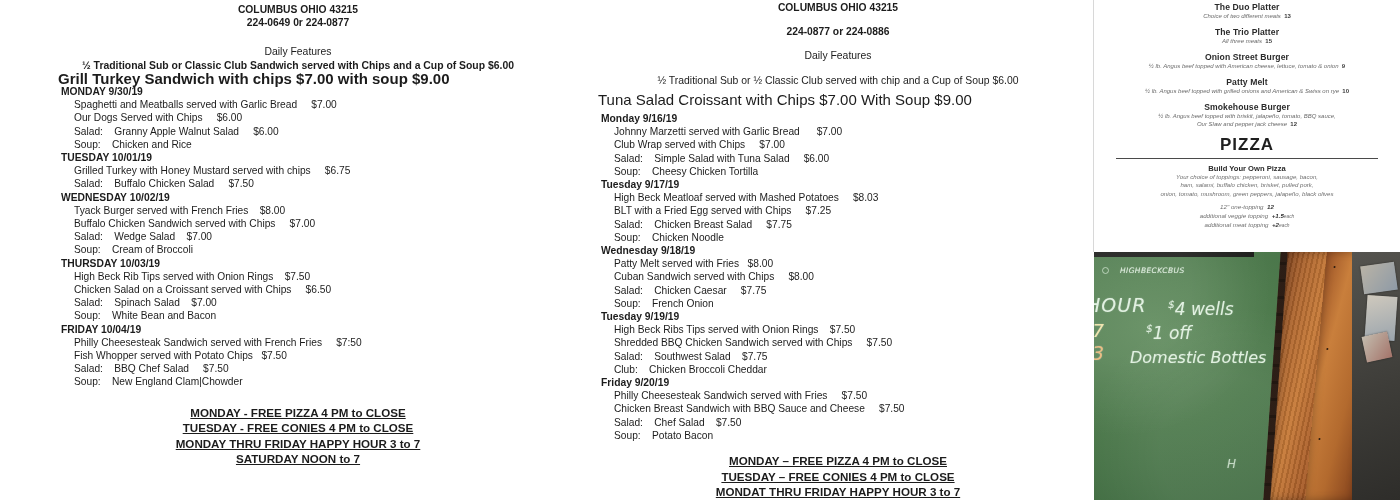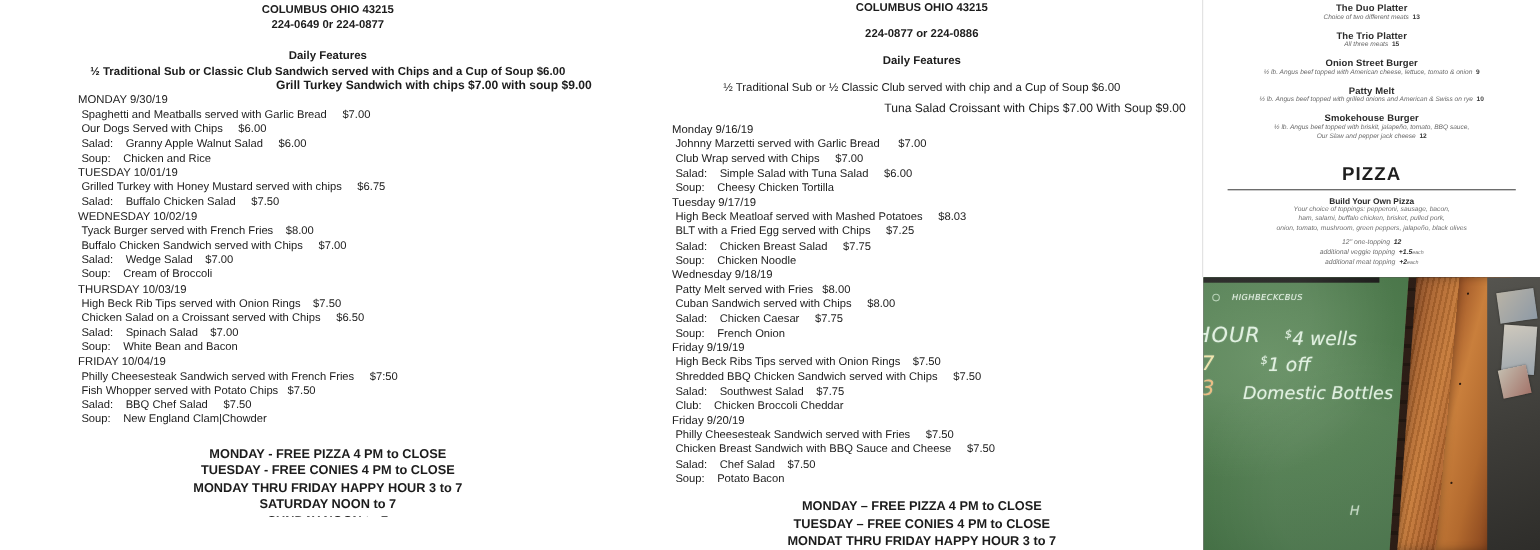--- a/index.html
+++ b/index.html
@@ -20,33 +20,33 @@
     top: 0;
     font-size: 10.2px;
     line-height: 13.2px;
     color: #1c1c1c;
   }
   #col-left  { left: 58px;  width: 480px; }
   #col-mid   { left: 598px; width: 480px; }
 
   .hdr-line { text-align:center; font-weight:bold; font-size:10.3px; }
 
-  .feat-title { text-align:center; font-weight:bold; font-size:10.4px; }
+  .feat-title { text-align:center; font-weight:normal; font-size:10.4px; }
   .feat-line  { text-align:center; font-weight:bold; font-size:10.4px; }
-  .feat-line2 { text-align:right; font-weight:bold; font-size:11px; }
-
-  .day-head { font-weight:normal; font-size:10.3px; margin-left:13px; }
+  .feat-line2 { text-align:left; font-weight:bold; font-size:15px; }
+
+  .day-head { font-weight:bold; font-size:10.3px; margin-left:3px; }
   .item     { padding-left: 16px; white-space: pre; }
 
   .sp-s { height:6px; }
   .sp-m { height:11px; }
   .sp-l { height:16px; }
 
   
-  .promo { text-align:center; font-weight:bold; font-size:11.6px; line-height:15.4px; }
+  .promo { text-align:center; font-weight:bold; font-size:11.6px; line-height:15.4px;text-decoration:underline; }
   .promo-clip { overflow:hidden; }
 
   
   #divider {
     position:absolute; left:1093px; top:0; width:1px; height:252px;
     background:#d8d8d8;
   }
   #right-panel {
     position:absolute; left:1094px; top:0; width:306px; height:252px;
     background:#ffffff; overflow:hidden;
@@ -54,21 +54,21 @@
     color:#3a3a3a;
   }
   .rp-item { text-align:center; }
   .rp-name { font-weight:bold; font-size:8.6px; color:#2b2b2b; letter-spacing:.1px; }
   .rp-desc { font-style:italic; font-size:6.0px; color:#6a6a6a; line-height:8px; }
   .rp-price { font-weight:bold; font-style:normal; color:#3a3a3a; }
   .rp-gap { height:7px; }
 
   #pizza-title {
     text-align:center; font-weight:bold; font-size:17px; letter-spacing:1px;
-    color:#1f1f1f; margin-top:14px;
+    color:#1f1f1f; margin-top:0;
   }
   #pizza-rule {
     height:1px; background:#4a4a4a; margin:3px 22px 5px 22px;
   }
   .pz-sub { text-align:center; font-weight:bold; font-size:7.6px; color:#2b2b2b; }
   .pz-line { text-align:center; font-style:italic; font-size:6.1px; color:#6e6e6e; line-height:8.4px; }
   .pz-price-line { text-align:center; font-style:italic; font-size:6.2px; color:#6e6e6e; line-height:8.6px; }
   .pz-bold { font-weight:bold; font-style:italic; color:#2f2f2f; }
   .pz-sm { font-size:4.8px; font-style:italic; }
 
@@ -230,21 +230,21 @@
     <div class="item">BLT with a Fried Egg served with Chips     $7.25</div>
     <div class="item">Salad:    Chicken Breast Salad     $7.75</div>
     <div class="item">Soup:    Chicken Noodle</div>
 
     <div class="day-head">Wednesday 9/18/19</div>
     <div class="item">Patty Melt served with Fries   $8.00</div>
     <div class="item">Cuban Sandwich served with Chips     $8.00</div>
     <div class="item">Salad:    Chicken Caesar     $7.75</div>
     <div class="item">Soup:    French Onion</div>
 
-    <div class="day-head">Friday 9/19/19</div>
+    <div class="day-head">Tuesday 9/19/19</div>
     <div class="item">High Beck Ribs Tips served with Onion Rings    $7.50</div>
     <div class="item">Shredded BBQ Chicken Sandwich served with Chips     $7.50</div>
     <div class="item">Salad:    Southwest Salad    $7.75</div>
     <div class="item">Club:    Chicken Broccoli Cheddar</div>
 
     <div class="day-head">Friday 9/20/19</div>
     <div class="item">Philly Cheesesteak Sandwich served with Fries     $7.50</div>
     <div class="item">Chicken Breast Sandwich with BBQ Sauce and Cheese     $7.50</div>
     <div class="item">Salad:    Chef Salad    $7.50</div>
     <div class="item">Soup:    Potato Bacon</div>

